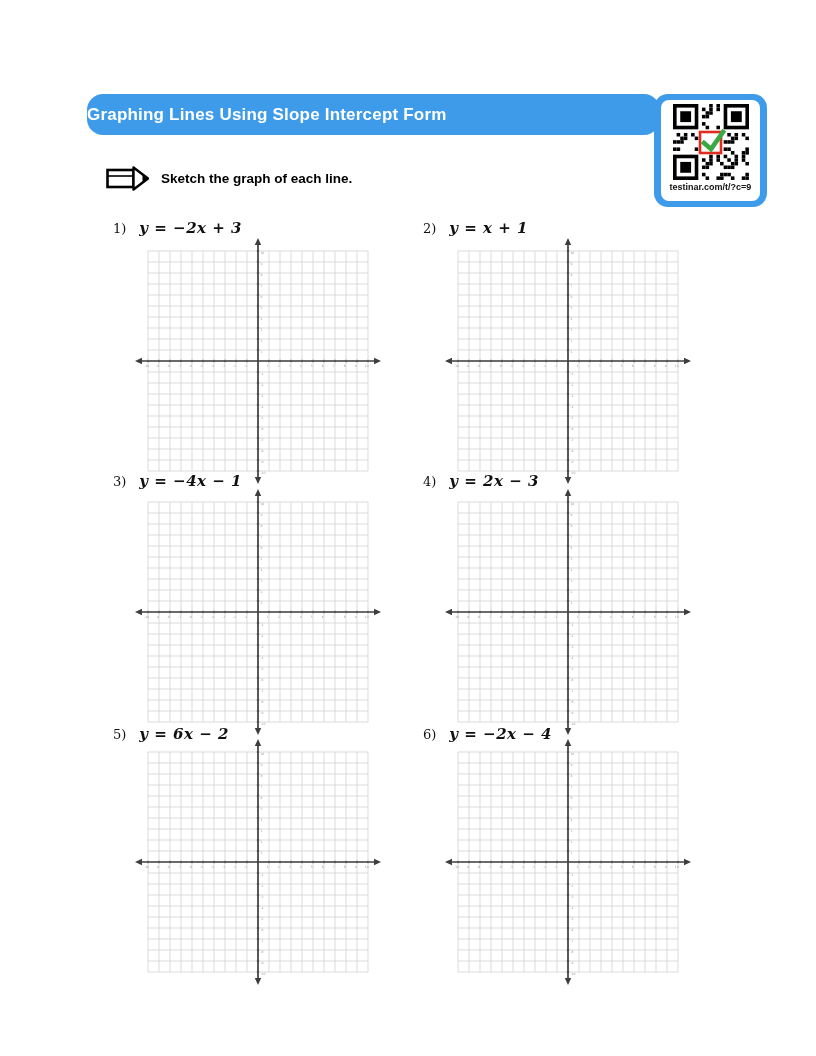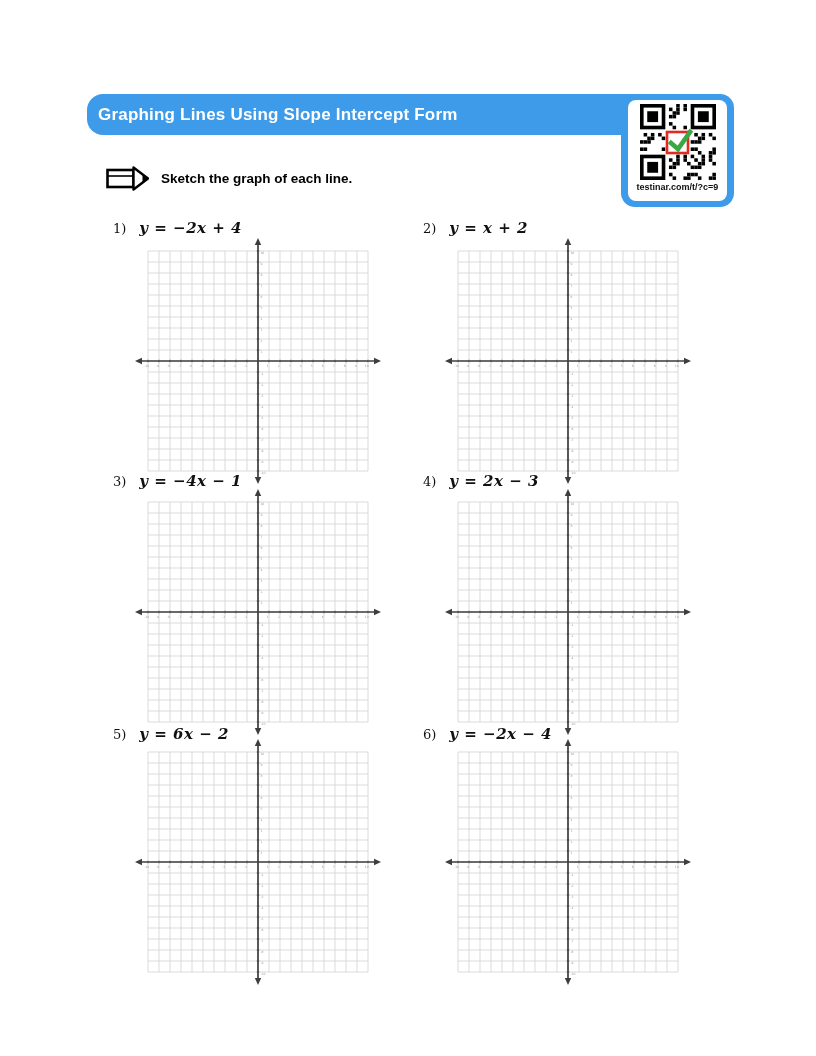--- a/index.html
+++ b/index.html
@@ -1,22 +1,22 @@
 <!DOCTYPE html>
 <html><head>
 <meta charset="utf-8">
 <style>
   html,body{margin:0;padding:0;background:#fff;}
   .page{position:relative;width:816px;height:1056px;background:#ffffff;overflow:hidden;
         font-family:"Liberation Sans",sans-serif;}
   .header-bar{position:absolute;left:87px;top:94px;width:573px;height:41px;
         border-radius:16px;display:flex;align-items:center;}
-  .header-title{padding-left:11px;font-size:17px;font-weight:bold;color:#ffffff;
+  .header-title{font-size:17px;font-weight:bold;color:#ffffff;
         letter-spacing:.2px;}
-  .qr-block{position:absolute;left:621px;top:94px;width:113px;height:113px;
+  .qr-block{position:absolute;left:654px;top:94px;width:113px;height:113px;
         border-radius:14px;z-index:2;}
   .qr-inner{position:absolute;left:7px;top:6px;width:99px;height:101px;background:#ffffff;
         border-radius:8px;display:flex;flex-direction:column;align-items:center;}
   .qr-art{margin-top:4px;width:76px;height:76px;}
   .qr-caption{font-size:9px;font-weight:bold;color:#111111;margin-top:2px;white-space:nowrap;}
   .instruction{position:absolute;left:105px;top:165px;display:flex;align-items:center;}
   .pencil{width:44px;height:27px;display:inline-block;}
   .instr-text{margin-left:12px;font-size:13.5px;font-weight:bold;color:#000000;}
   .problem{position:absolute;display:flex;align-items:baseline;}
   .pnum{font-family:"DejaVu Serif",serif;font-size:13px;color:#111111;}
@@ -131,25 +131,25 @@
         <line x1="2.5" y1="11" x2="28.5" y2="11" stroke="#000000" stroke-width="1.6"></line>
         <polygon points="28.5,2.5 43,13.5 28.5,24.5" fill="#ffffff" stroke="#000000" stroke-width="2.4" stroke-linejoin="round"></polygon>
         <polygon points="37.5,9 43,13.5 37.5,18" fill="#000000"></polygon>
       </svg>
     </span>
     <span class="instr-text">Sketch the graph of each line.</span>
   </div>
 
   <div class="problem" style="left:113px;top:219px">
     <span class="pnum">1)</span>
-    <span class="peq">y = −2x + 4</span>
+    <span class="peq">y = −2x + 3</span>
   </div>
   <div class="problem" style="left:423px;top:219px">
     <span class="pnum">2)</span>
-    <span class="peq">y = x + 2</span>
+    <span class="peq">y = x + 1</span>
   </div>
   <div class="problem" style="left:113px;top:472px">
     <span class="pnum">3)</span>
     <span class="peq">y = −4x − 1</span>
   </div>
   <div class="problem" style="left:423px;top:472px">
     <span class="pnum">4)</span>
     <span class="peq">y = 2x − 3</span>
   </div>
   <div class="problem" style="left:113px;top:725px">

